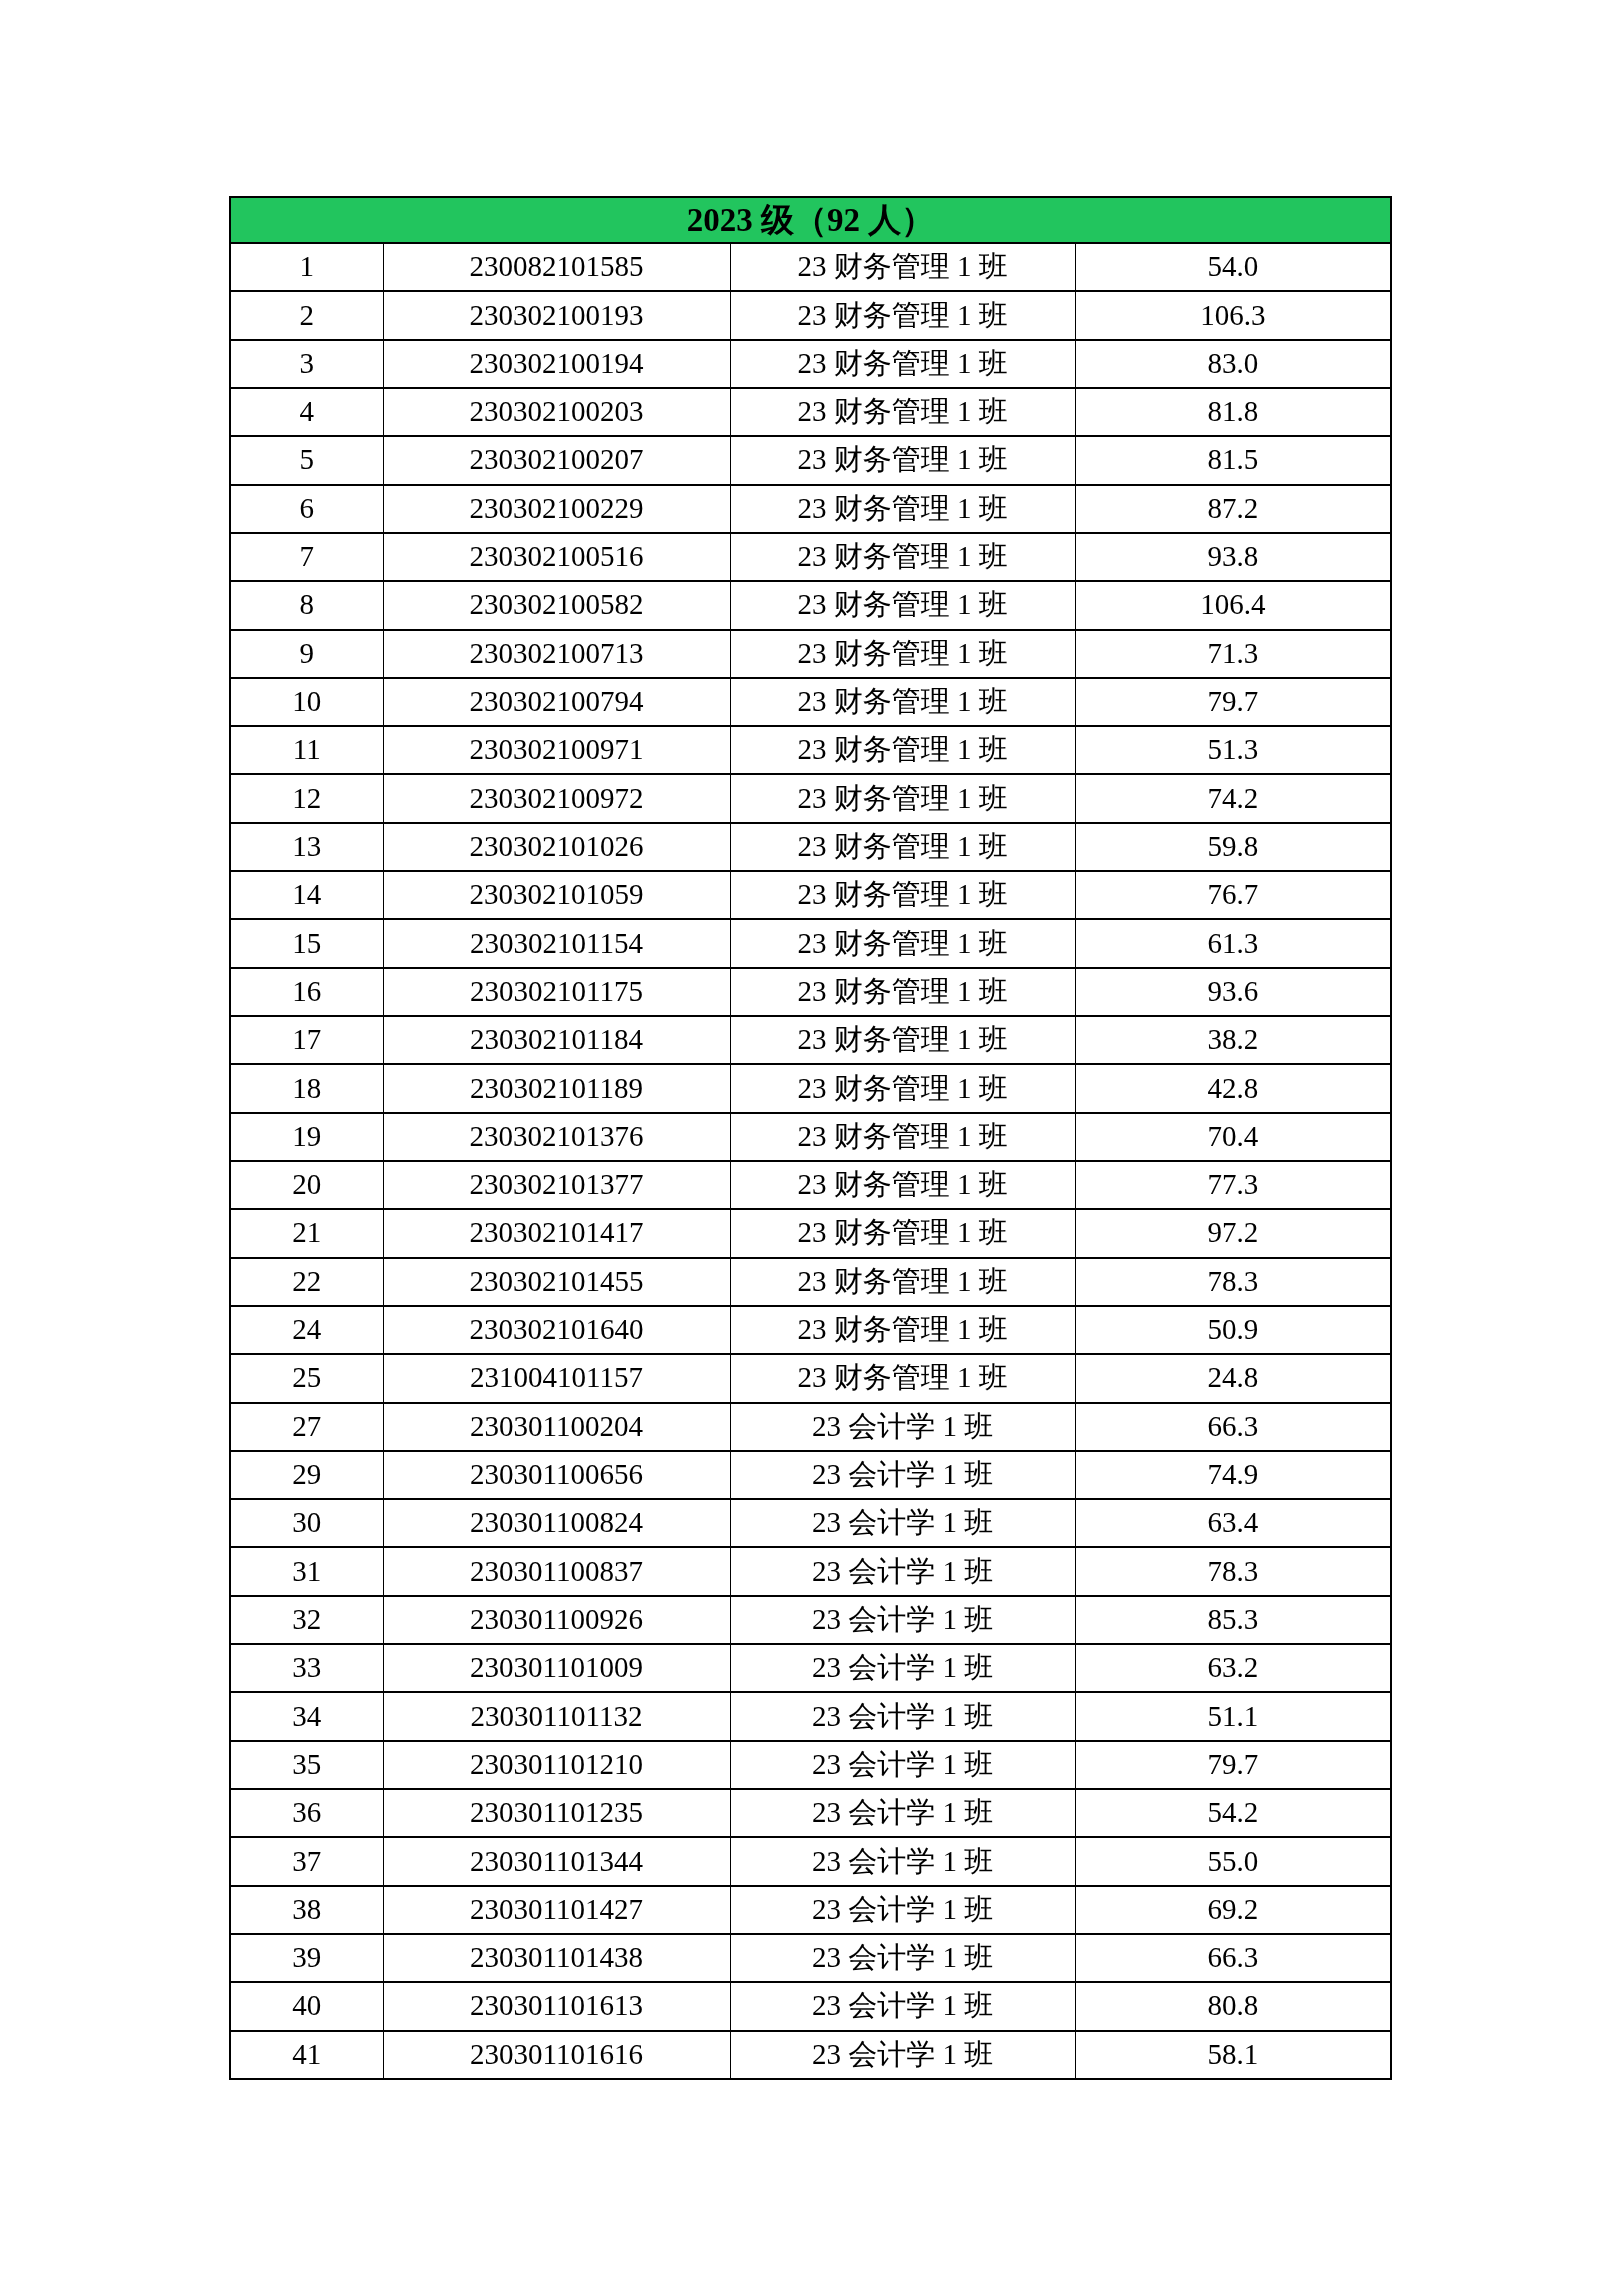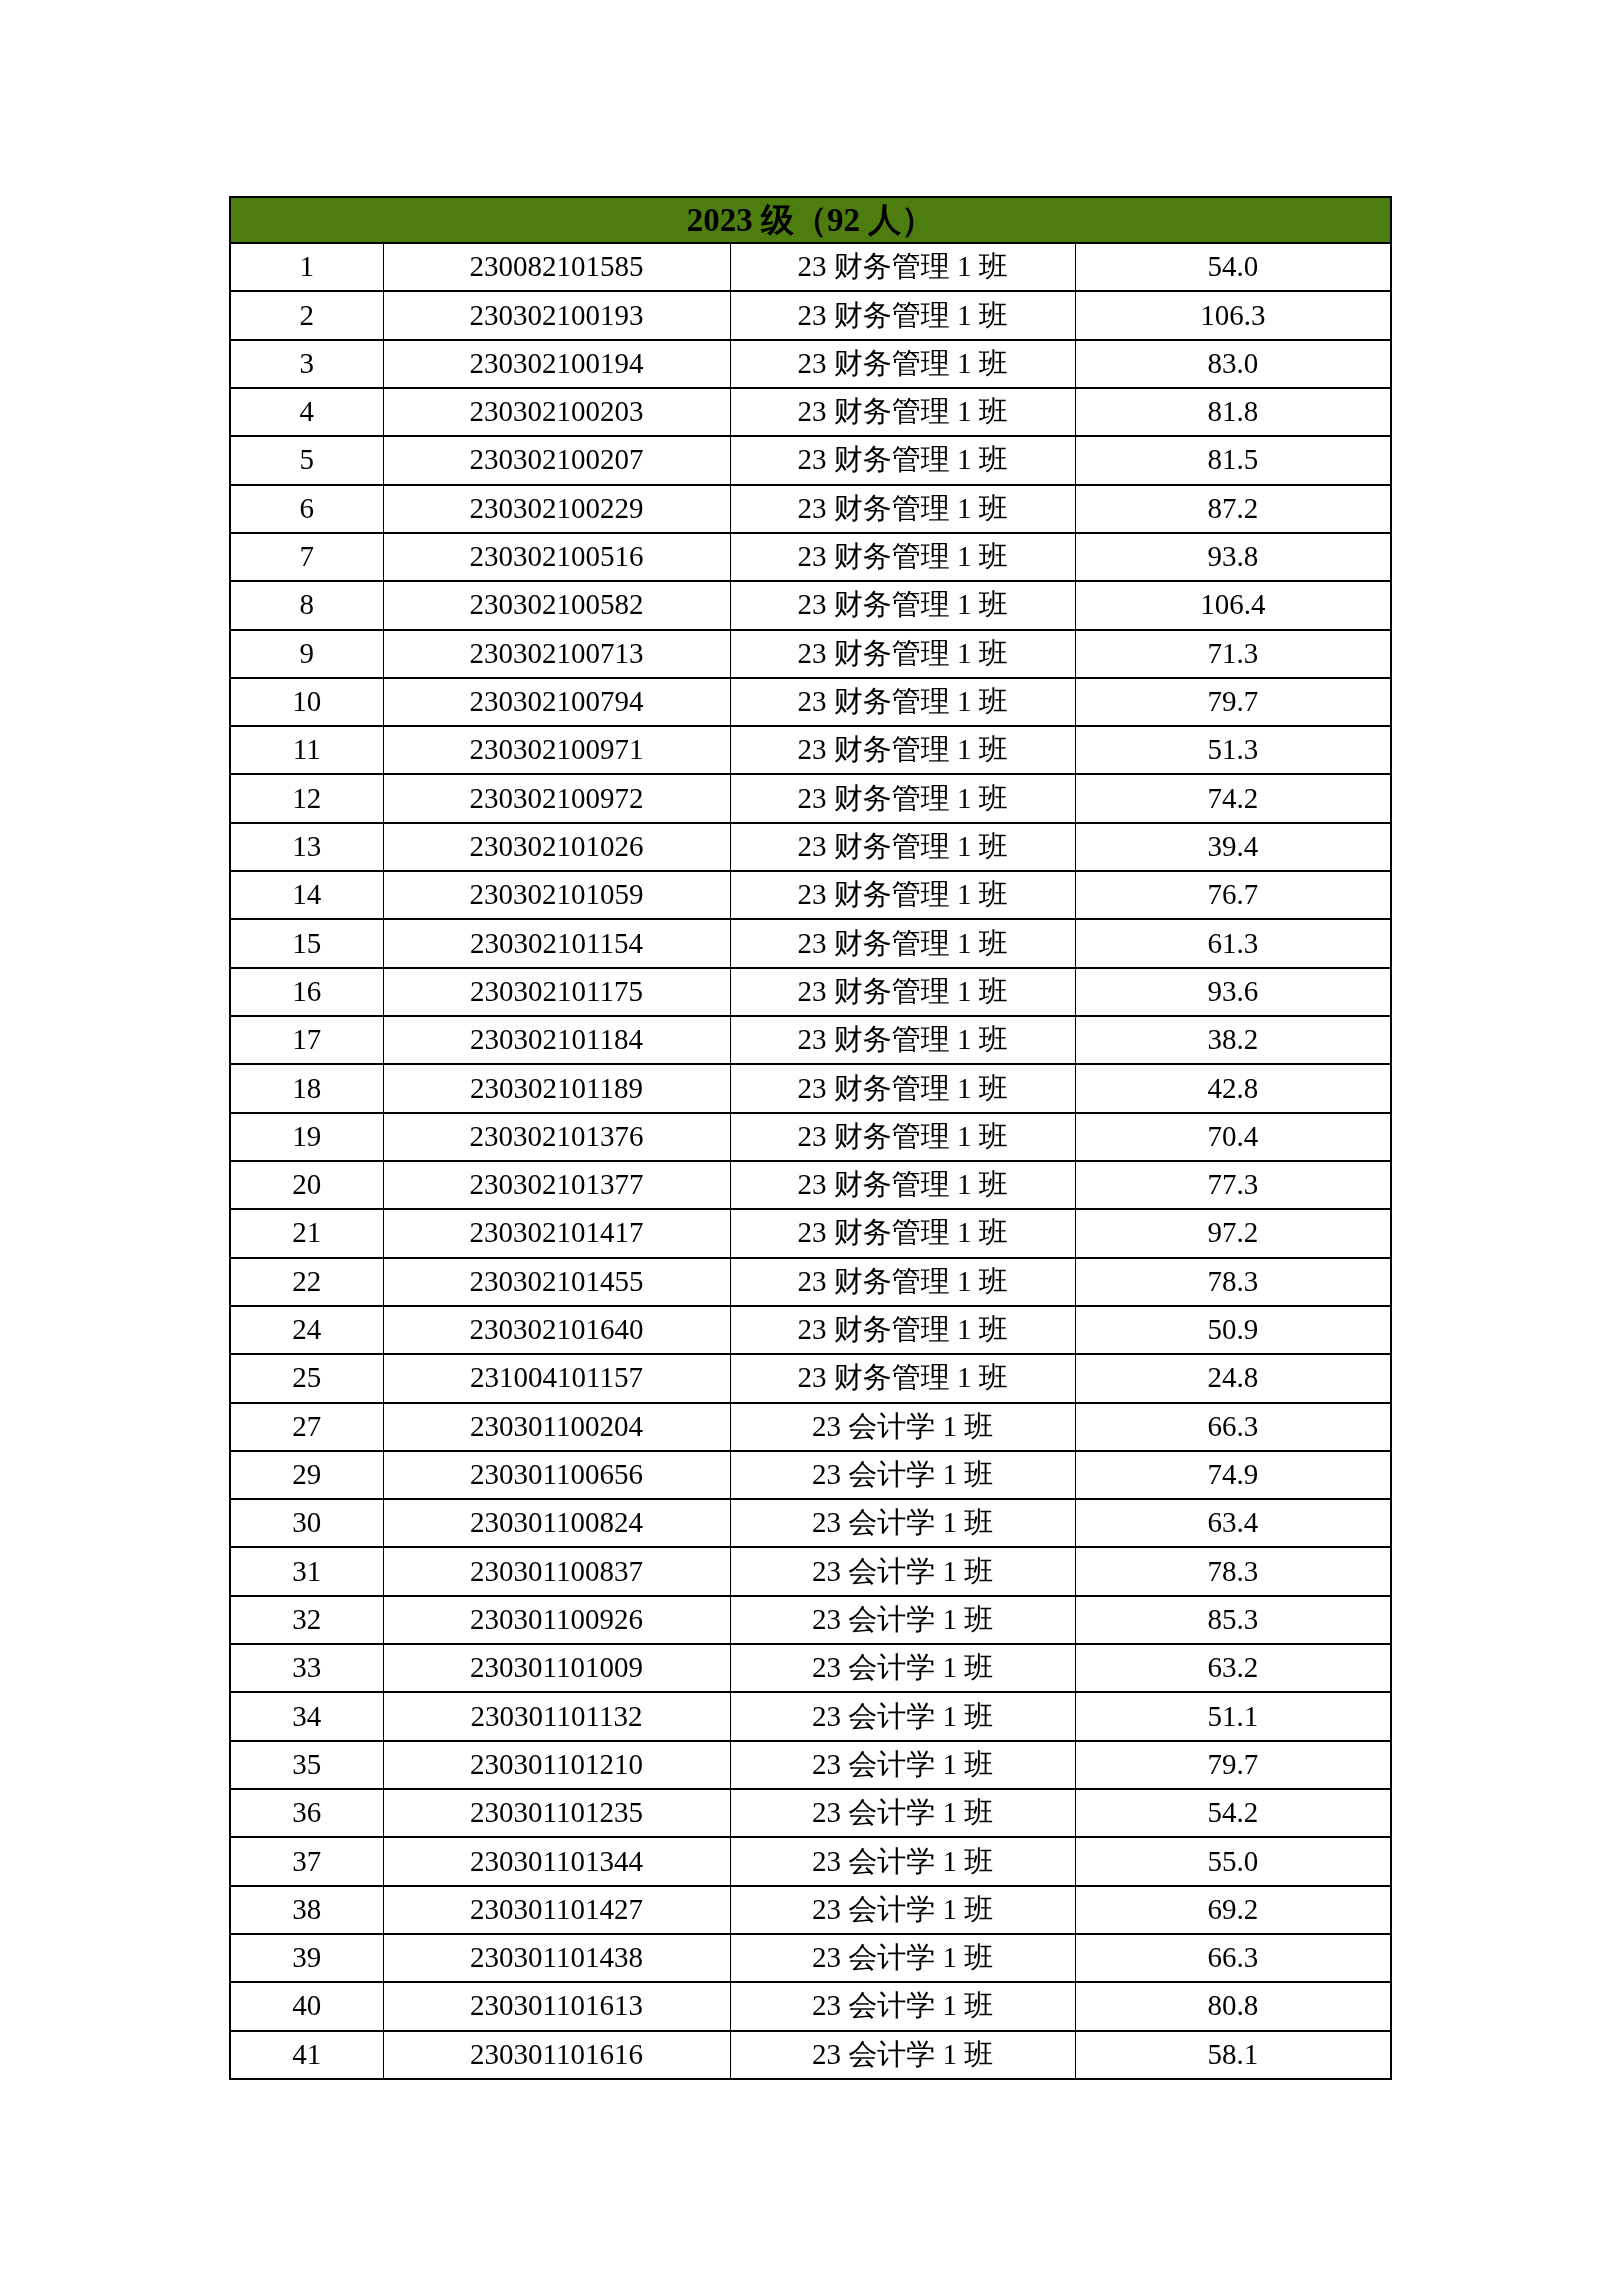--- a/index.html
+++ b/index.html
@@ -65,21 +65,21 @@
 <div class="page">
   <table class="score-table">
     <colgroup>
       <col style="width:153px">
       <col style="width:347px">
       <col style="width:345px">
       <col style="width:316px">
     </colgroup>
     <thead>
       <tr class="title-row">
-        <td class="title-cell" colspan="4" style="background: #4d7c0f;">2023 级（92 人）</td>
+        <td class="title-cell" colspan="4" style="background: #22c55e;">2023 级（92 人）</td>
       </tr>
     </thead>
     <tbody id="rows-body">
         <tr>
           <td>1</td>
           <td>230082101585</td>
           <td>23 财务管理 1 班</td>
           <td>54.0</td>
         </tr>
         <tr>
@@ -145,21 +145,21 @@
         <tr>
           <td>12</td>
           <td>230302100972</td>
           <td>23 财务管理 1 班</td>
           <td>74.2</td>
         </tr>
         <tr>
           <td>13</td>
           <td>230302101026</td>
           <td>23 财务管理 1 班</td>
-          <td>39.4</td>
+          <td>59.8</td>
         </tr>
         <tr>
           <td>14</td>
           <td>230302101059</td>
           <td>23 财务管理 1 班</td>
           <td>76.7</td>
         </tr>
         <tr>
           <td>15</td>
           <td>230302101154</td>

